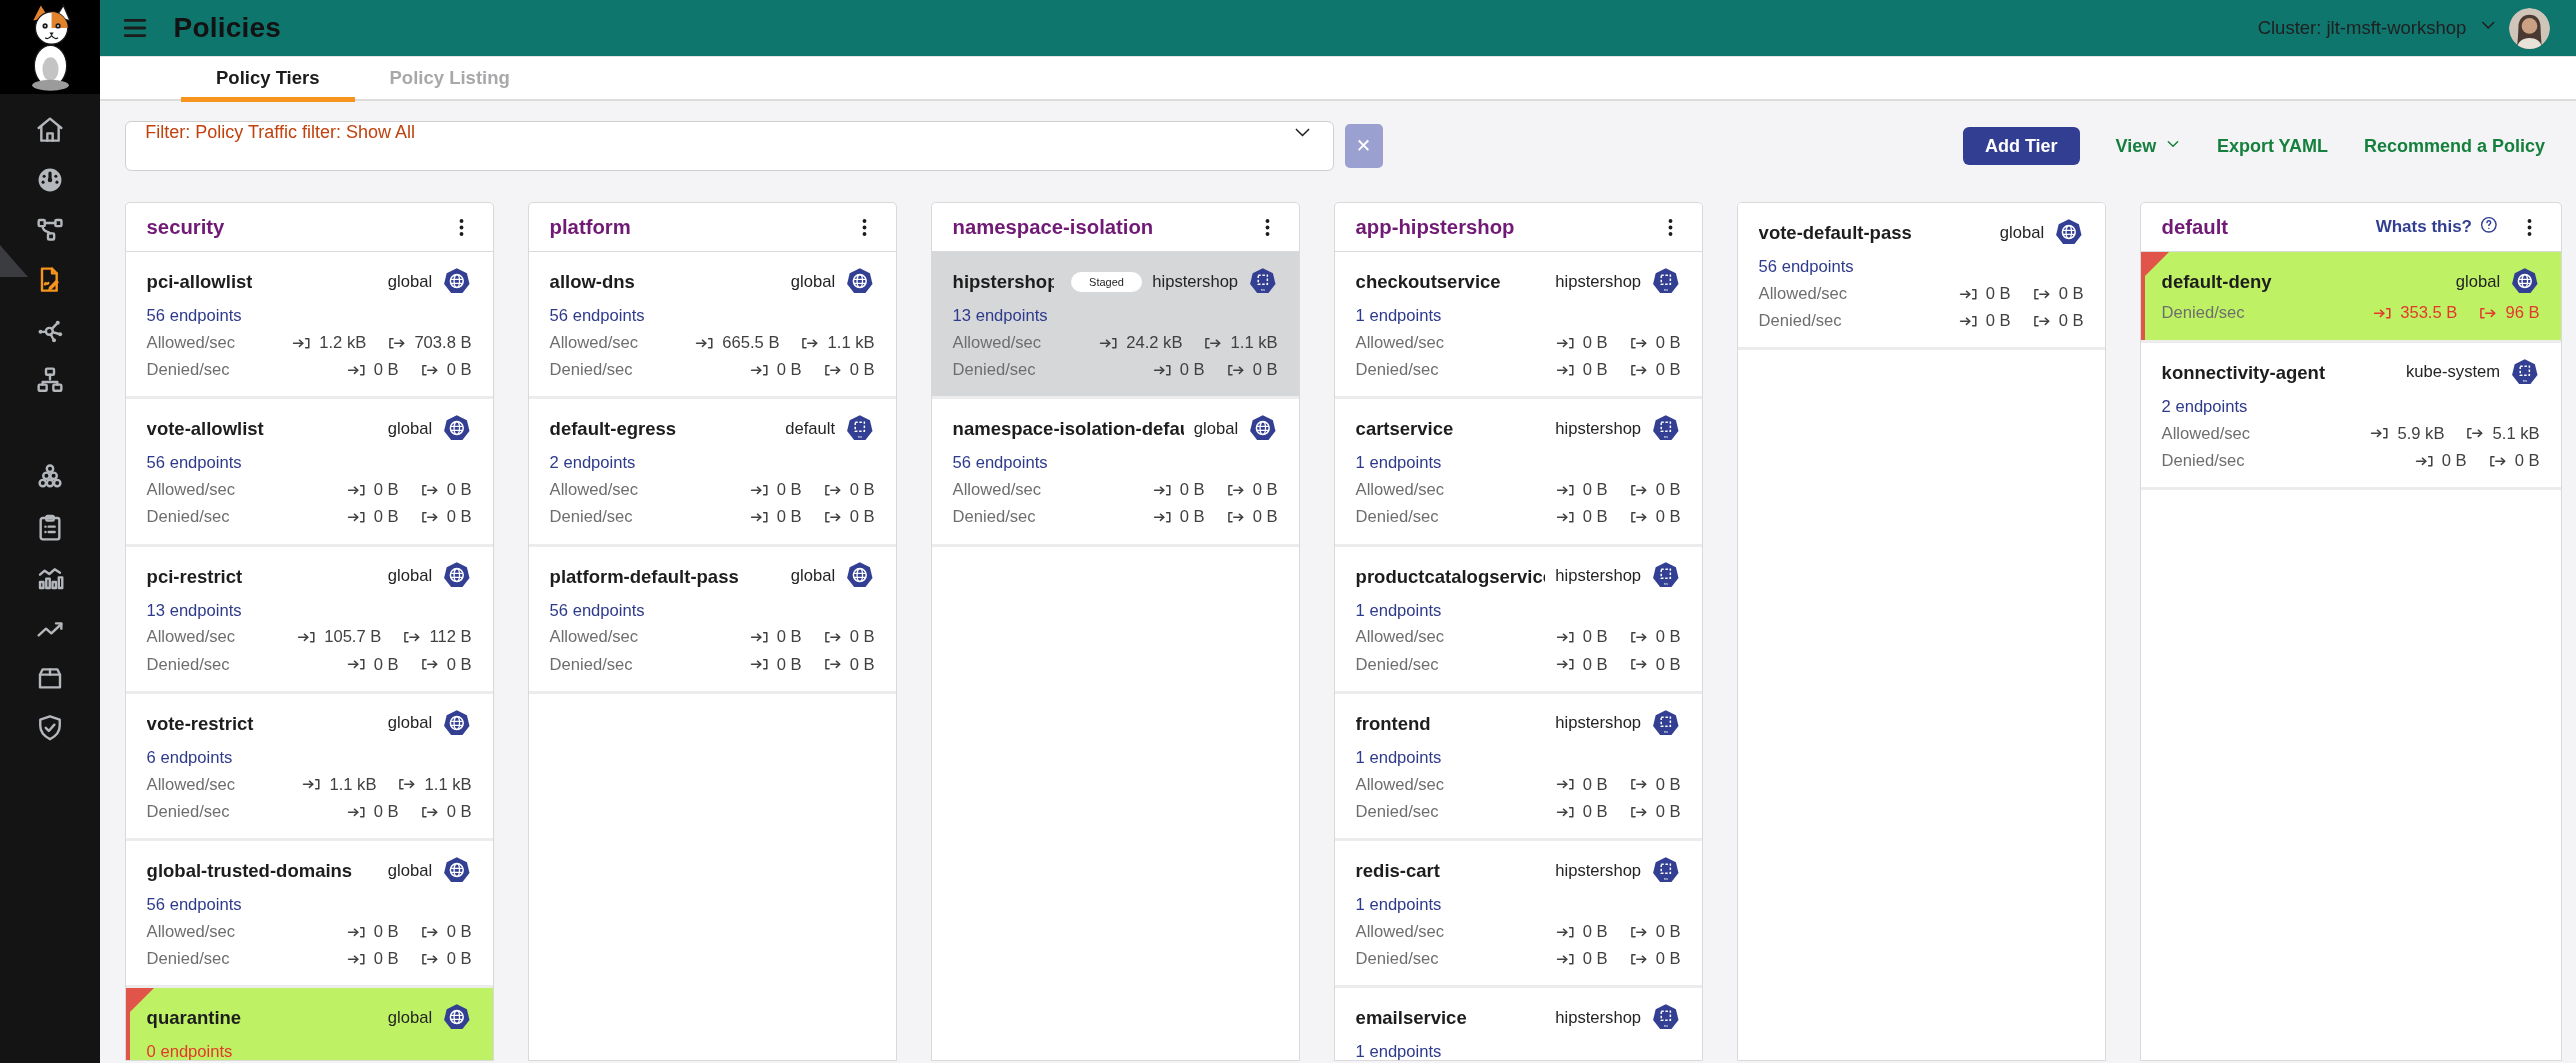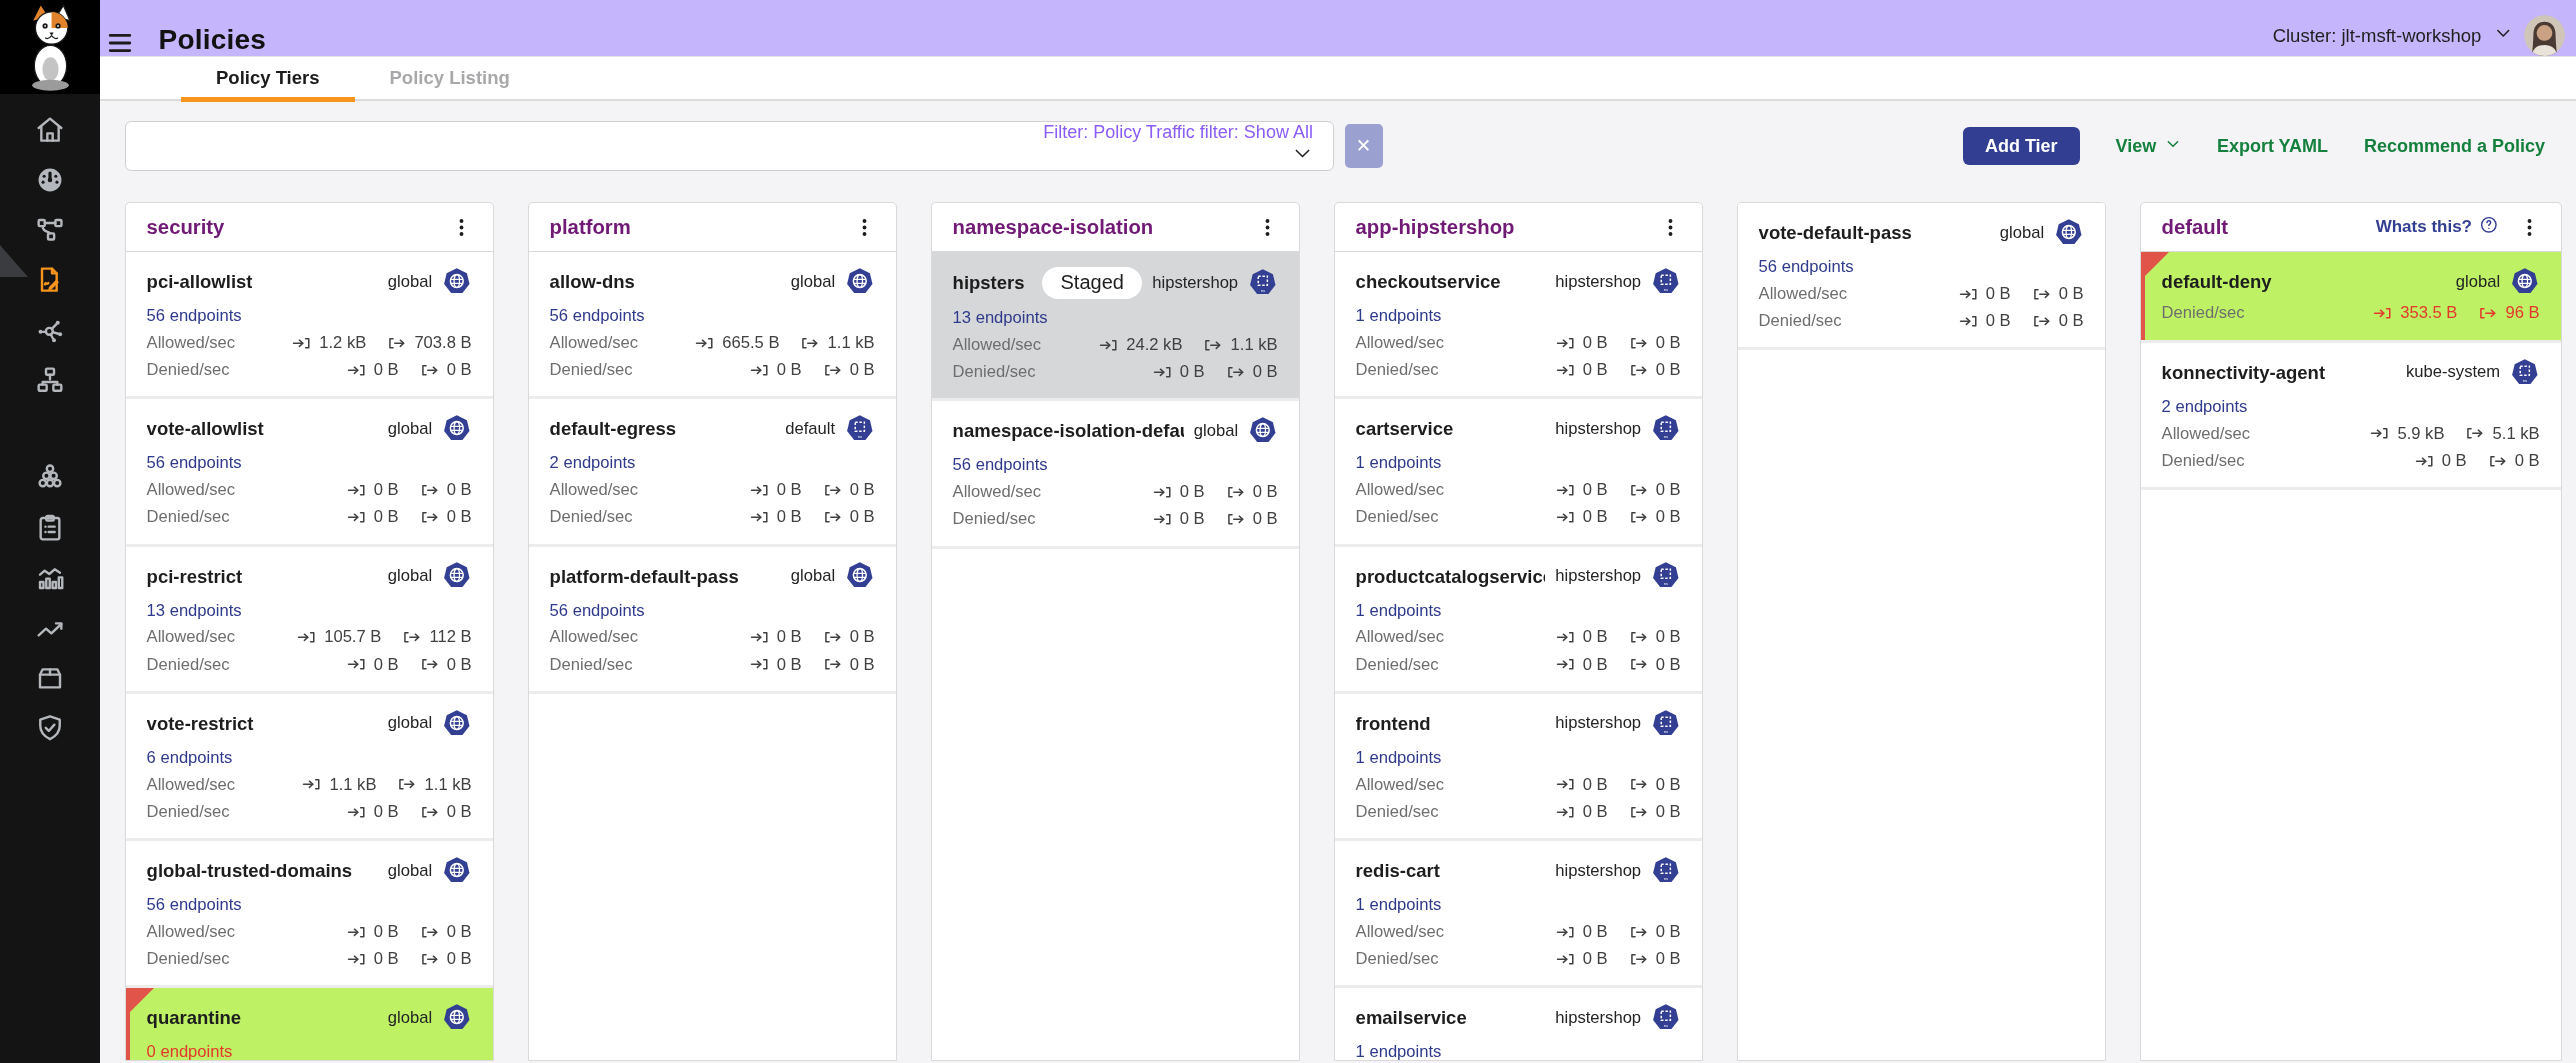--- a/index.html
+++ b/index.html
@@ -10,39 +10,39 @@
   .logo{height:94px;background:#000;display:flex;align-items:center;justify-content:center;}
   .nav{padding-top:11px;}
   .nav-item{position:relative;height:50px;display:flex;align-items:center;justify-content:center;color:#b4b7bb;cursor:pointer;}
   .nav-item .icon svg{width:32px;height:32px;display:block;}
   .nav-item.active{color:#f7941d;}
   .nav-item.group-end{margin-bottom:48px;}
   .notch{position:absolute;left:0;top:-9.9px;width:28px;height:32px;background:#3a3c3f;clip-path:polygon(0 0,100% 100%,0 100%);}
 
   
   .main{position:absolute;left:100px;top:0;width:2476px;height:1064px;}
-  .topbar{height:56px;background:#c4b5fd;border-bottom:0.6px solid #e3e3e3;display:flex;align-items:flex-end;padding:0 6px;}
+  .topbar{height:56px;background:#0f766e;border-bottom:0.6px solid #e3e3e3;display:flex;align-items:center;padding:0 21px;}
   .hamburger{color:#1c1c1c;cursor:pointer;display:flex;}
   .hamburger svg{width:28px;height:26px;}
   .page-title{font-size:28px;font-weight:700;color:#121212;margin-left:24.6px;letter-spacing:0.2px;}
   .top-right{margin-left:auto;display:flex;align-items:center;gap:12px;padding-right:4.9px;}
   .cluster{font-size:18.5px;color:#1f1f1f;display:flex;align-items:center;gap:12.3px;cursor:pointer;}
   .cluster .icon svg{width:18.5px;height:18.5px;color:#1f1f1f;}
   .avatar{width:41px;height:41px;border-radius:50%;overflow:hidden;cursor:pointer;flex:none;}
   .avatar svg{width:100%;height:100%;display:block;}
 
   .tabbar{height:42px;background:#fff;border-bottom:2.5px solid #dcdcdc;display:flex;align-items:stretch;padding-left:81px;}
   .tab{position:relative;display:flex;align-items:center;padding:0 35px;font-size:18.5px;font-weight:700;color:#1b1b1b;cursor:pointer;}
   .tab.inactive{color:#a8a8ab;}
   .tab.active::after{content:'';position:absolute;left:0;right:0;bottom:-2.5px;height:4.9px;background:#f7941d;}
 
   
   .content{padding:20.3px 0 0 24.6px;}
   .toolbar-row{display:flex;align-items:center;}
-  .filter-box{box-sizing:border-box;width:1209px;height:50px;background:#fff;border:0.6px solid #cfcfcf;border-radius:6.2px;display:flex;align-items:flex-end;padding:0 19.7px;font-size:18px;color:#8b5cf6;cursor:pointer;flex-direction:column;}
+  .filter-box{box-sizing:border-box;width:1209px;height:50px;background:#fff;border:0.6px solid #cfcfcf;border-radius:6.2px;display:flex;align-items:flex-start;padding:0 19.7px;font-size:18px;color:#c2410c;cursor:pointer;}
   .filter-box .chev{margin-left:auto;display:flex;color:#222;}
   .filter-box .chev svg{width:21px;height:21px;}
   .clear-btn{width:38px;height:44px;margin-left:11px;border-radius:4.9px;background:#9aa0d0;color:#fff;font-size:18.5px;display:flex;align-items:center;justify-content:center;cursor:pointer;flex:none;}
   .toolbar-actions{margin-left:auto;display:flex;align-items:center;gap:36px;padding-right:31px;}
   .btn-primary{background:#323e92;color:#fff;font-size:18px;font-weight:600;height:38px;padding:0 22px;border-radius:6.2px;display:flex;align-items:center;cursor:pointer;}
   .link-btn{color:#15803d;font-size:18px;font-weight:600;display:flex;align-items:center;gap:8.6px;cursor:pointer;white-space:nowrap;}
   .link-btn .icon svg{width:16px;height:16px;}
 
   
   .board{display:flex;gap:34px;margin-top:31px;height:859px;}
@@ -57,21 +57,21 @@
   .kebab svg{width:21px;height:21px;}
   .cards{flex:1;}
 
   .card{position:relative;background:#fff;padding:14.8px 21px 16px;border-bottom:3.1px solid #ececec;cursor:pointer;}
   .card.staged{background:#d6d7d9;}
   .card.danger{background:#bef264;}
   .card.danger::before{content:'';position:absolute;left:0;top:0;bottom:0;width:4.9px;background:#e0544a;z-index:1;}
   .card.danger::after{content:'';position:absolute;left:0;top:0;border-top:28px solid #e0544a;border-right:28px solid transparent;z-index:1;}
   .card-top{display:flex;align-items:center;min-height:29.6px;}
   .policy-name{font-size:18.5px;font-weight:600;color:#1d1d1d;line-height:23.4px;white-space:nowrap;overflow:hidden;}
-  .badge{background:#fff;border-radius:615px;padding:4.3px 18.5px;font-size:20px;color:#1f1f1f;margin-left:17px;white-space:nowrap;}
+  .badge{background:#fff;border-radius:615px;padding:4.3px 18.5px;font-size:11px;color:#1f1f1f;margin-left:17px;white-space:nowrap;}
   .scope{margin-left:auto;padding-left:9.9px;font-size:16.6px;color:#242424;display:flex;align-items:center;gap:9.9px;white-space:nowrap;}
   .scope .icon svg{width:29.6px;height:29.6px;display:block;}
   .endpoints{margin-top:8.6px;font-size:16.6px;color:#2e3a8b;width:max-content;cursor:pointer;line-height:21px;}
   .endpoints.danger{color:#e3382c;}
   .stat-row{display:flex;align-items:center;margin-top:6.8px;font-size:16.6px;line-height:20.3px;}
   .stat-label{color:#6e6e6e;}
   .stat-vals{margin-left:auto;display:flex;gap:21px;}
   .stat{display:flex;align-items:center;gap:7.4px;color:#414141;}
   .stat .icon svg{width:19.7px;height:16.6px;display:block;}
   .stat.danger{color:#e3382c;}

